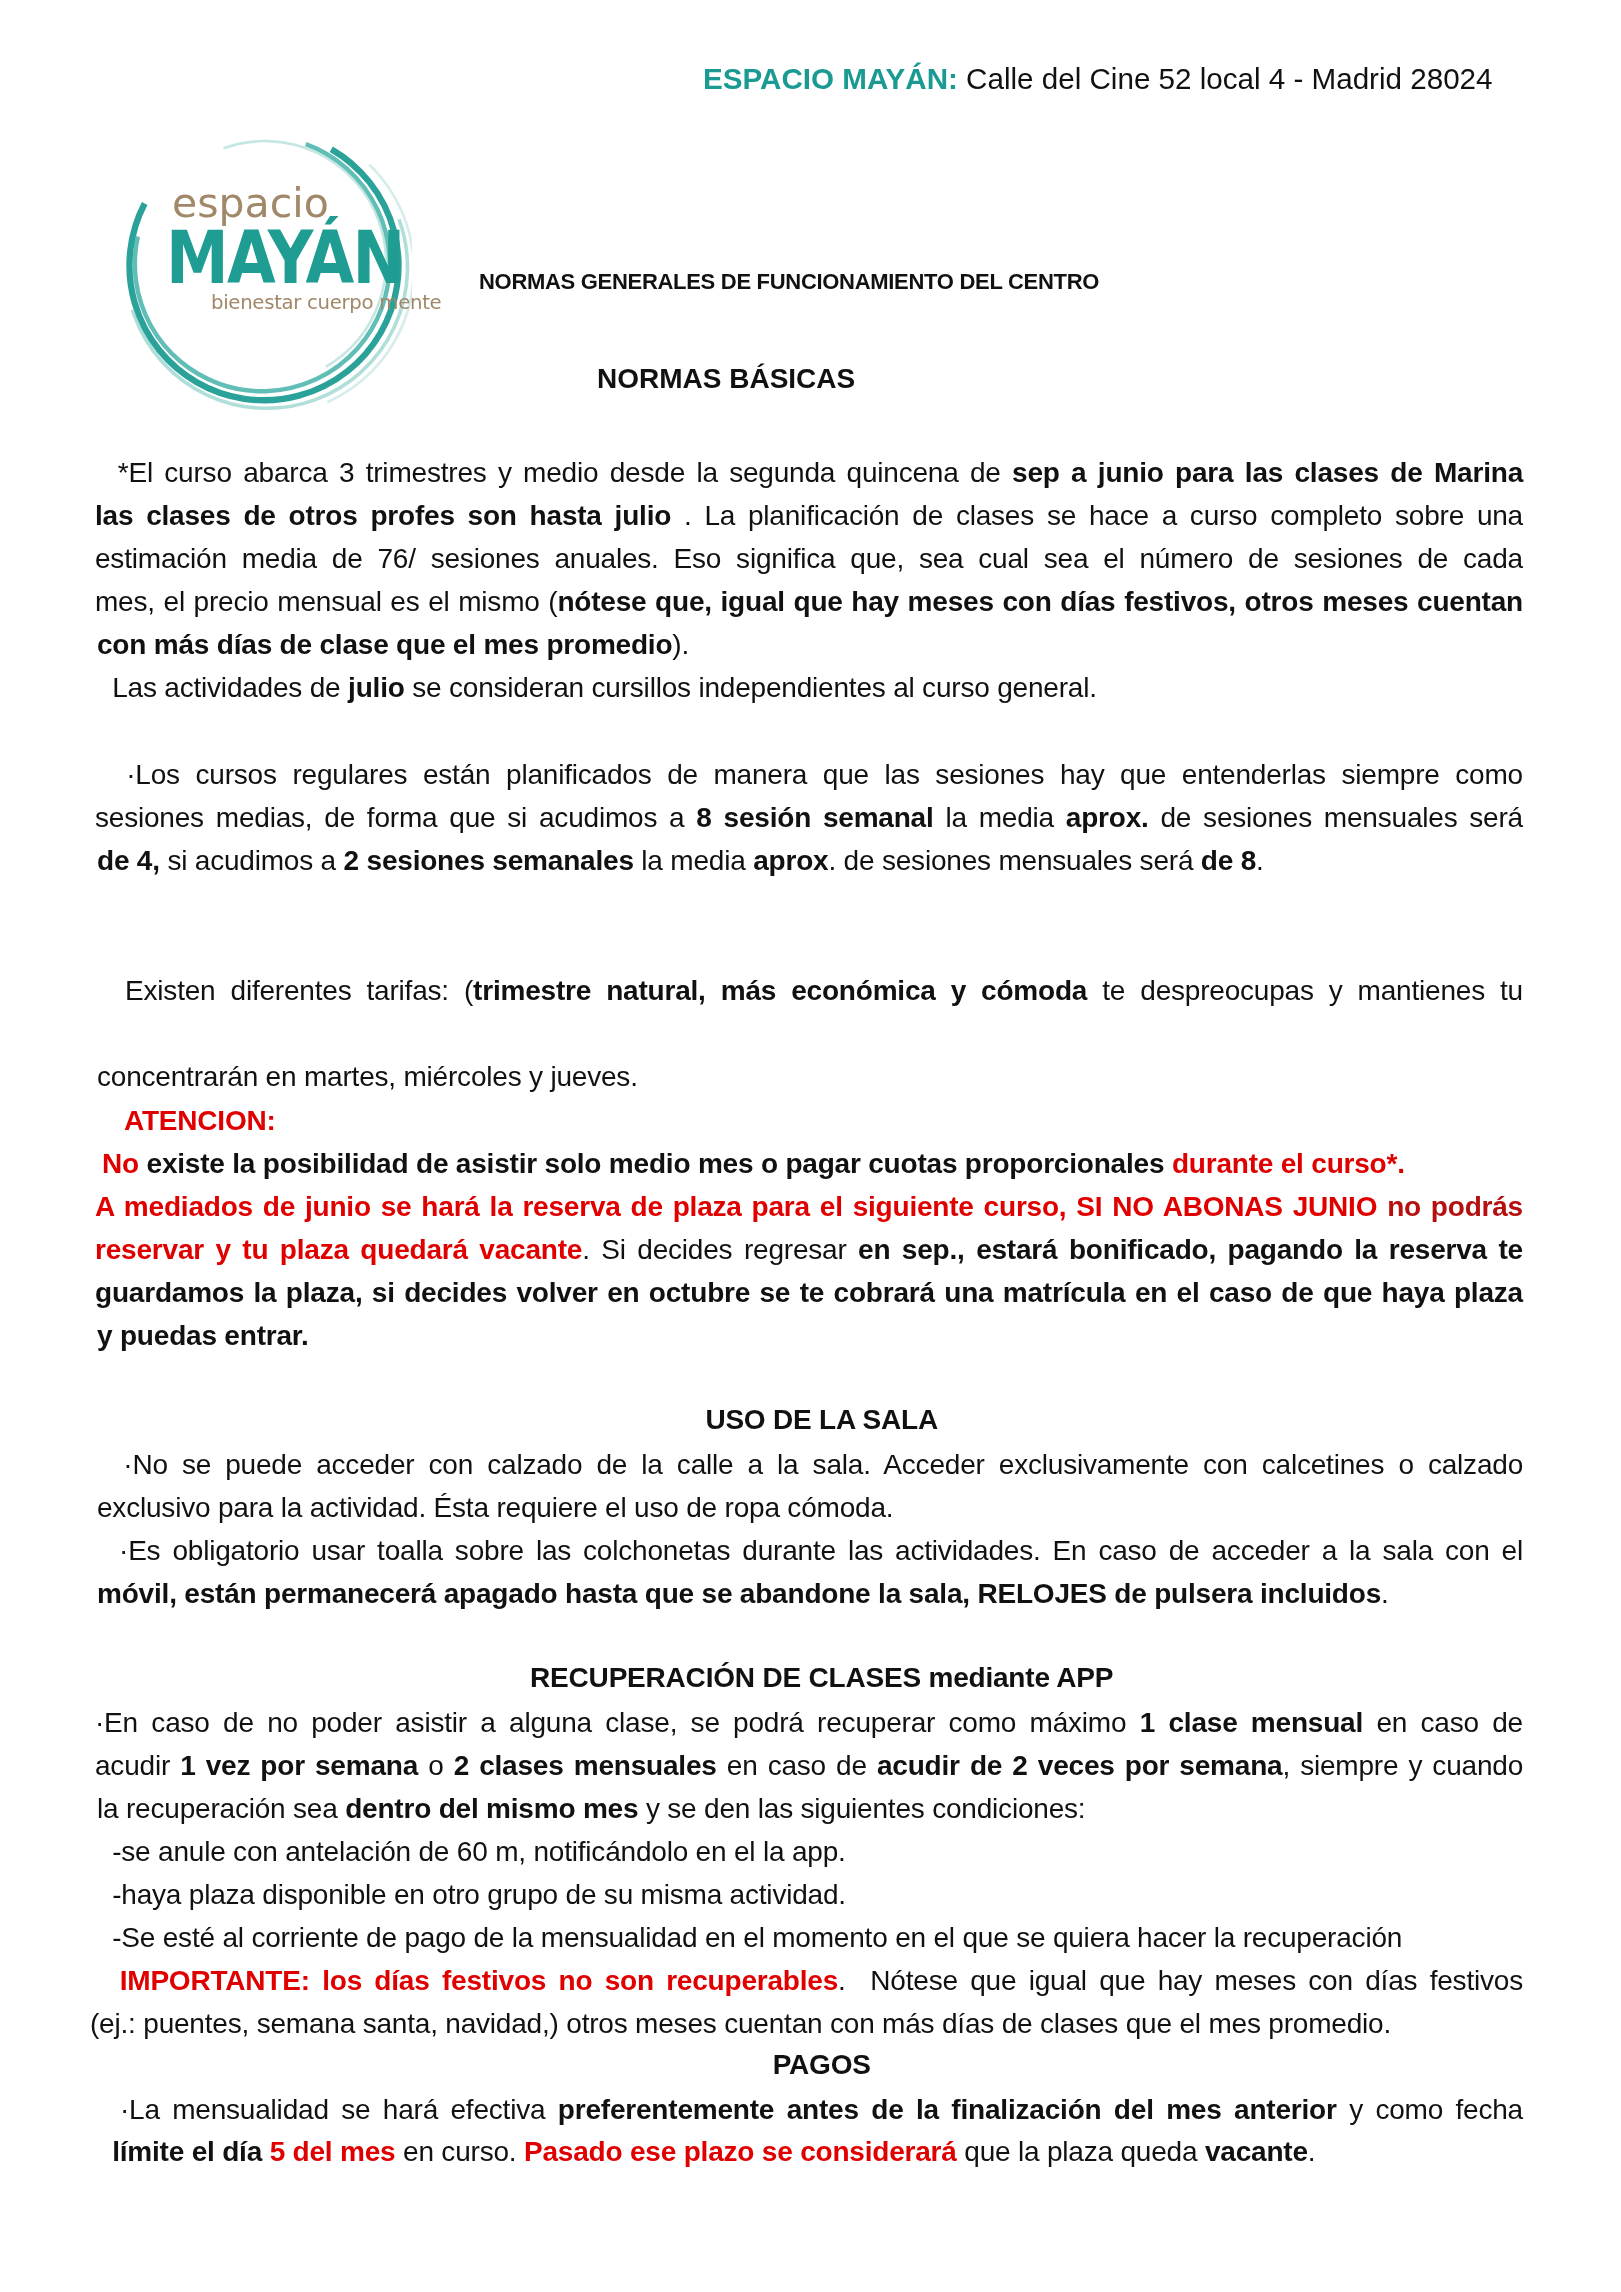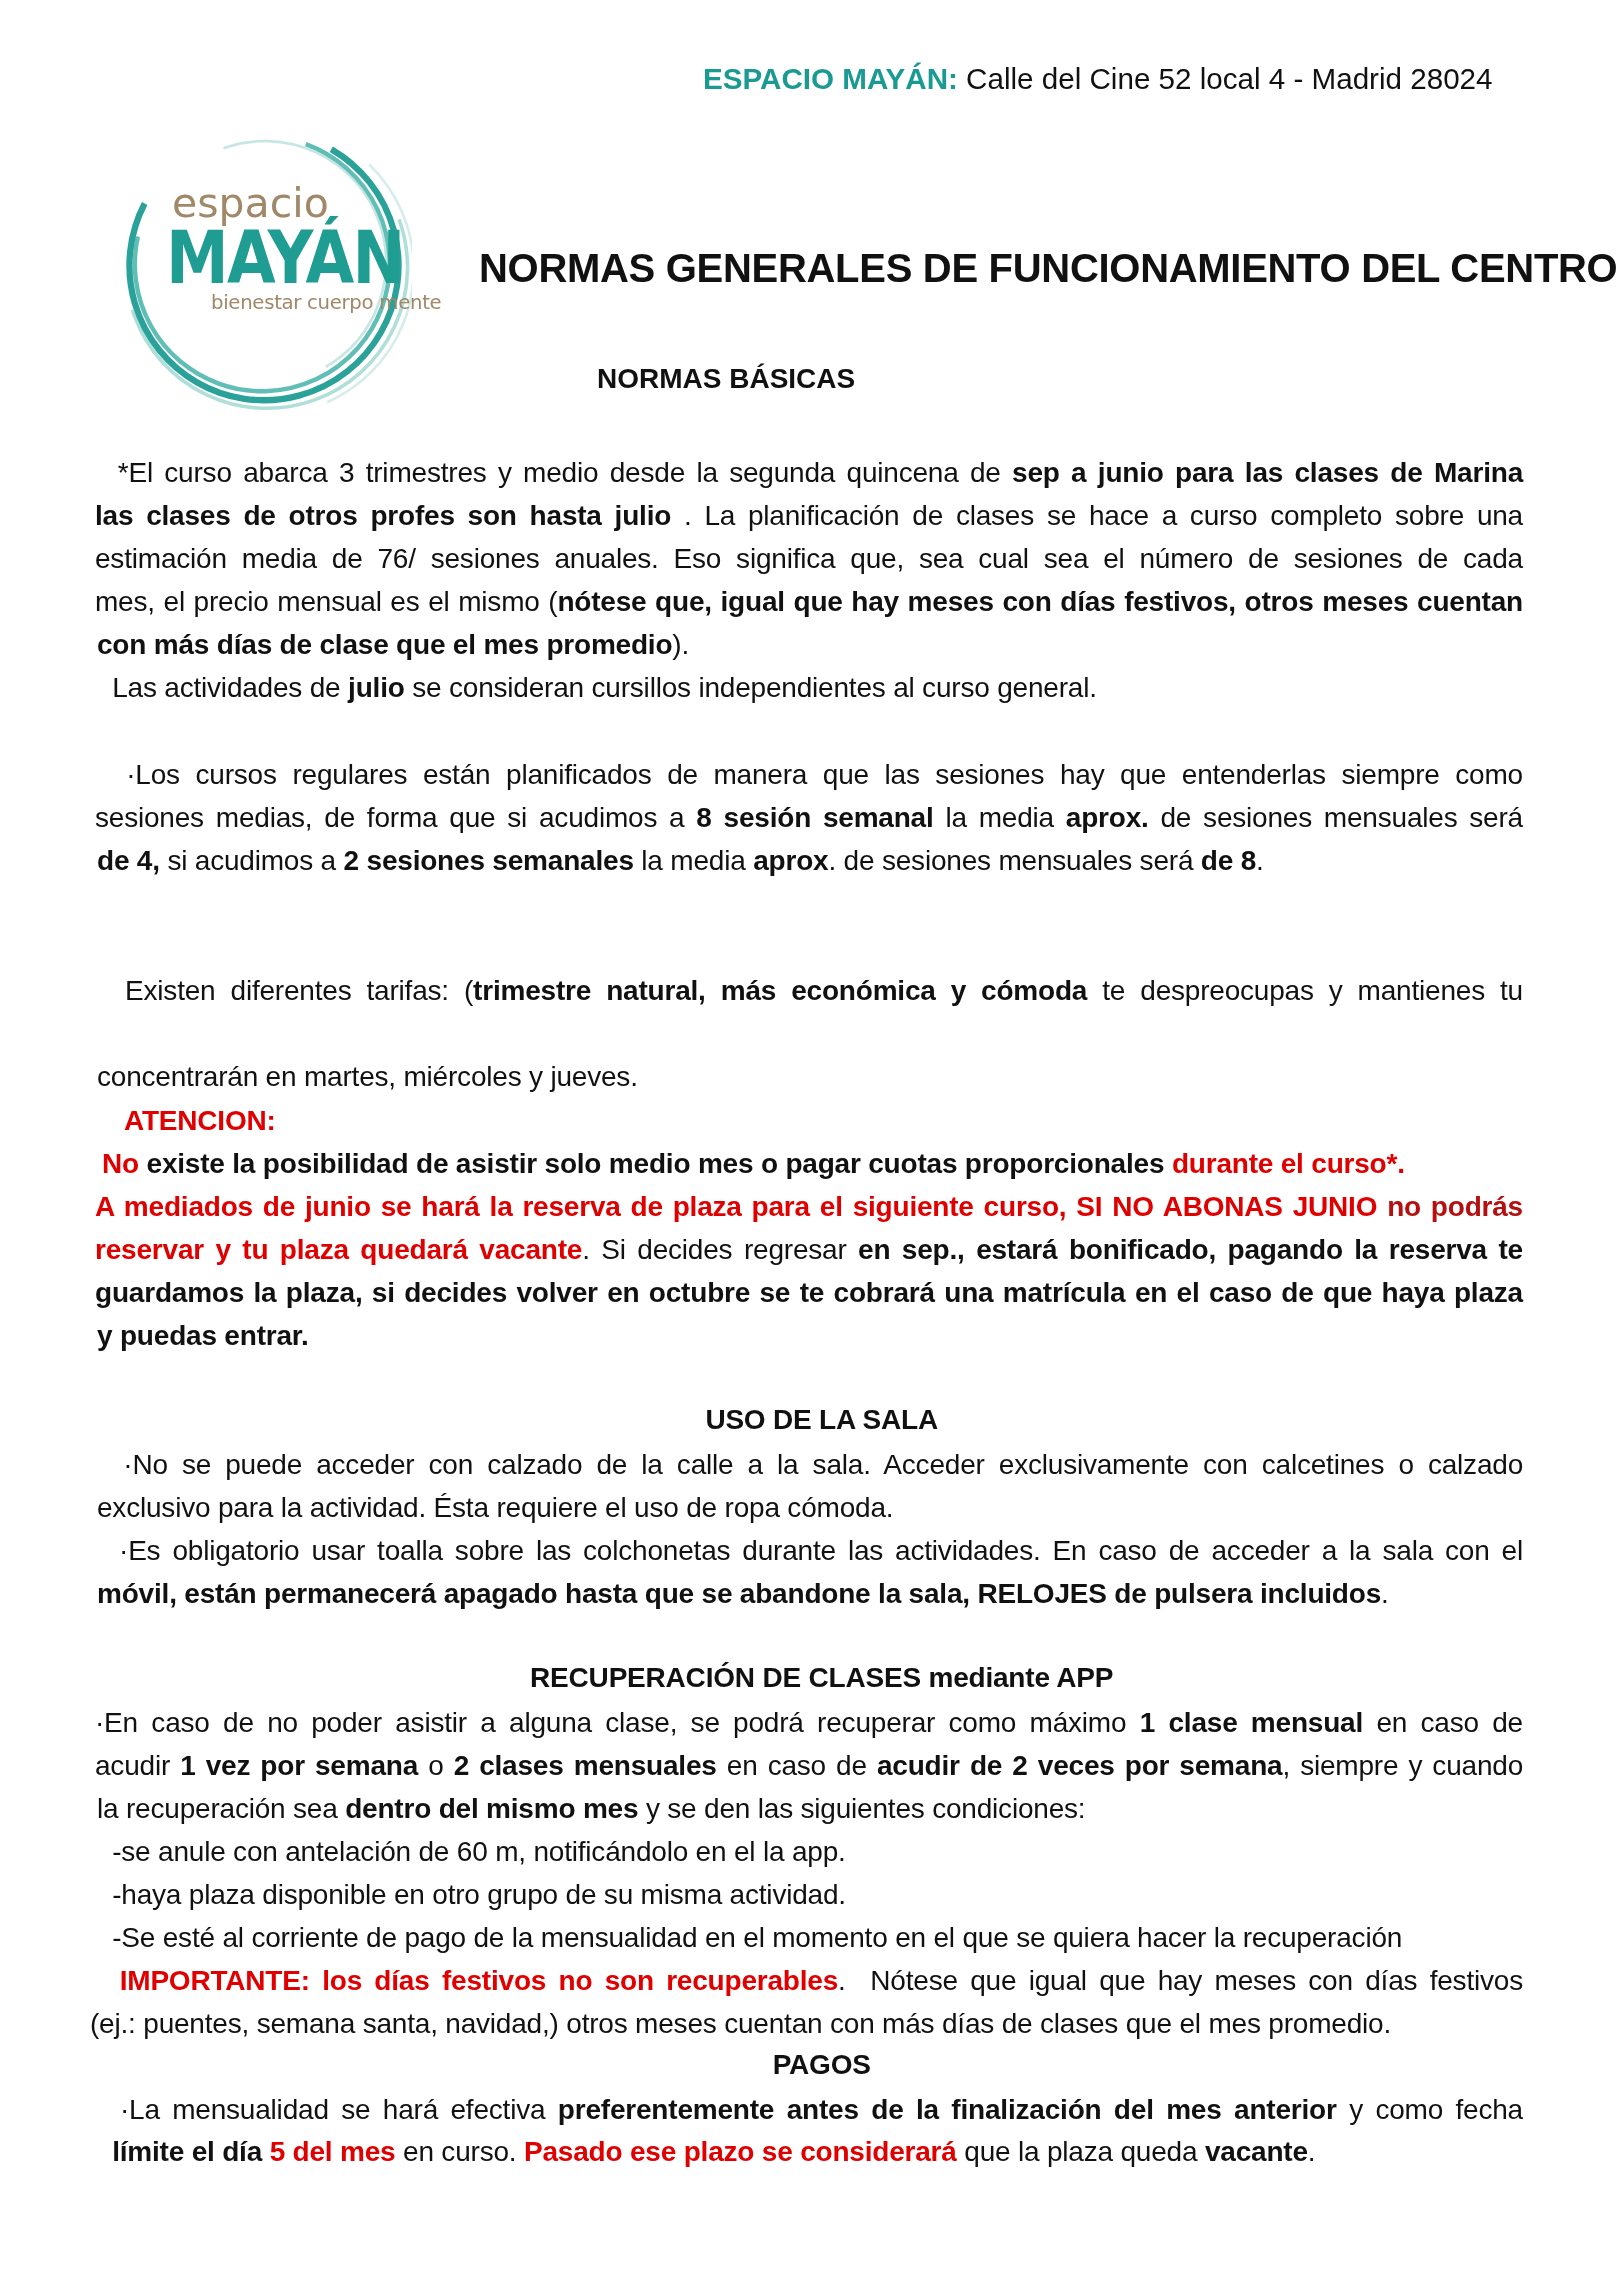--- a/index.html
+++ b/index.html
@@ -8,21 +8,21 @@
   .page { position: absolute; left: 0; top: 0; width: 1601px; height: 2293px; background: #fff; }
   .line { position: absolute; font-size: 28px; line-height: 41px; white-space: nowrap; letter-spacing: -0.2px; }
   .justify { left: 95px; width: 1428px; text-align: justify; text-align-last: justify; }
   .left { left: 97px; }
   .center { left: 0; width: 1622px; text-align: center; }
   .b { font-weight: bold; }
   .r { color: #e00000; }
   .dr { color: #b50f0f; }
   .t { color: #1a9a92; }
   .header { position: absolute; left: 703px; top: 59px; font-size: 29.6px; line-height: 39px; white-space: nowrap; }
-  .title { position: absolute; left: 479px; top: 247px; font-size: 40px; line-height: 43px; font-weight: bold; white-space: nowrap; letter-spacing: -0.3px; }
+  .title { position: absolute; left: 479px; top: 260px; font-size: 22px; line-height: 43px; font-weight: bold; white-space: nowrap; letter-spacing: -0.3px; }
   .subtitle { position: absolute; left: 597px; top: 358px; font-size: 28px; line-height: 41px; font-weight: bold; white-space: nowrap; }
   .logo { position: absolute; left: 116px; top: 115px; width: 296px; height: 296px; }
   .logo svg { position: absolute; left: 0; top: 0; }
   .logo-espacio { position: absolute; left: 56px; top: 64px; font-size: 41px; color: #a08868; font-family: "DejaVu Sans", sans-serif; font-weight: normal; letter-spacing: 0px; }
   .logo-mayan { position: absolute; left: 50px; top: 106px; font-size: 63px; line-height: 66px; color: #1f9d93; font-family: "DejaVu Sans", sans-serif; font-weight: bold; letter-spacing: -1.8px; transform: scaleY(1.15); transform-origin: top left; }
   .logo-tag { position: absolute; left: 56px; top: 176px; font-size: 19.7px; color: #a08868; font-family: "DejaVu Sans", sans-serif; white-space: nowrap; letter-spacing: -0.3px; margin-left: 39px; }
 </style>
 </head>
 <body>
 

